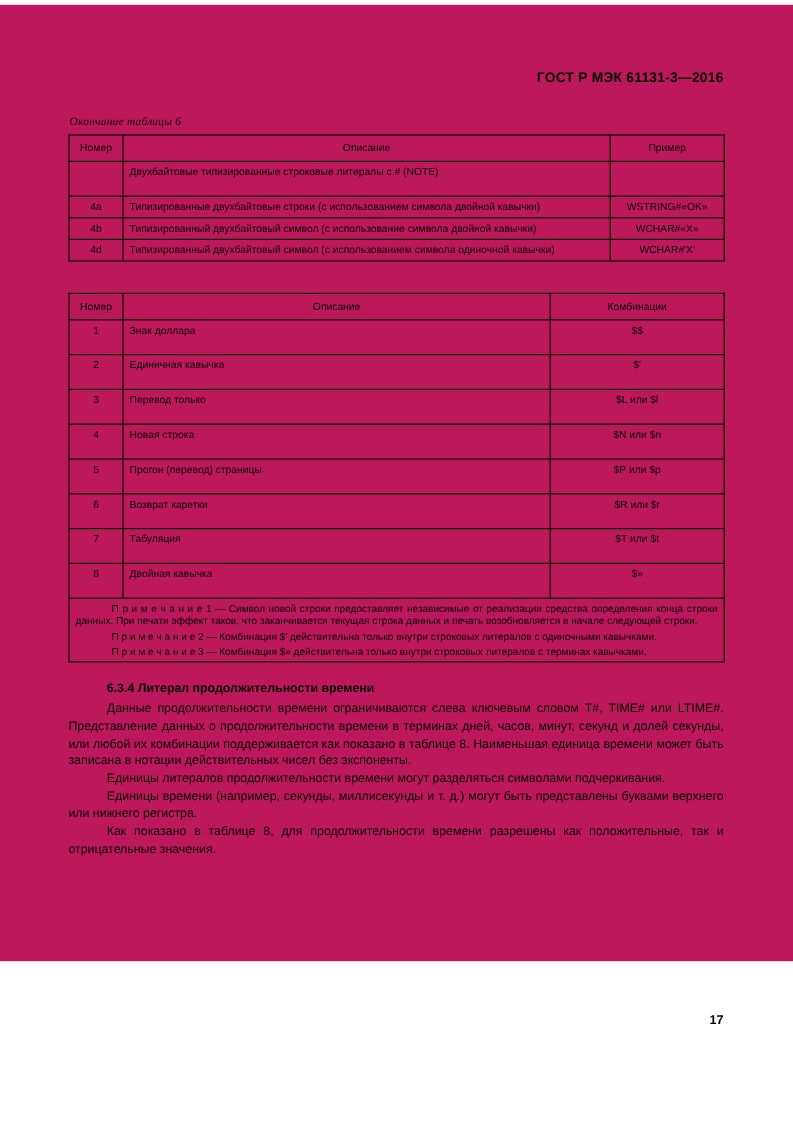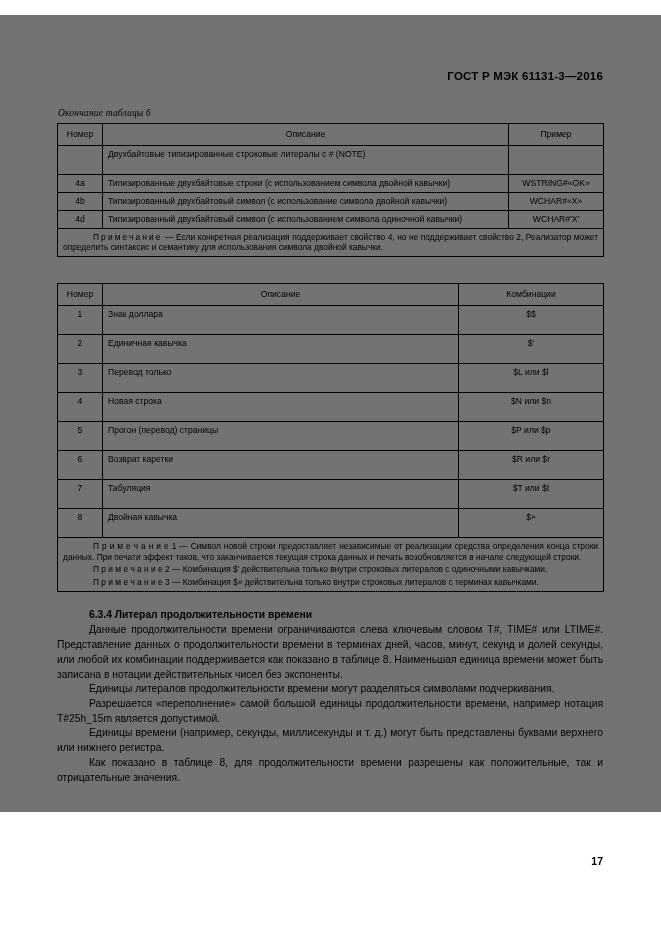--- a/index.html
+++ b/index.html
@@ -10,24 +10,24 @@
   body {
     width: 661px;
     height: 935px;
     font-family: "Liberation Sans", sans-serif;
     color: #000000;
     position: relative;
     overflow: hidden;
   }
   .page {
     position: absolute;
-    left: 0; top: 15px;
+    left: 0; top: 4px;
     width: 661px;
     height: 797px;
-    background: #737373;
+    background: #be185d;
   }
   .content {
     position: absolute;
     left: 57px;
     top: 55px;
     width: 546px;
   }
 
   
   .doc-header {
@@ -162,25 +162,20 @@
         <tr>
           <td class="num">4b</td>
           <td class="desc">Типизированный двухбайтовый символ (с использование символа двойной кавычки)</td>
           <td class="ex">WCHAR#«X»</td>
         </tr>
         <tr>
           <td class="num">4d</td>
           <td class="desc">Типизированный двухбайтовый символ (с использованием символа одиночной кавычки)</td>
           <td class="ex">WCHAR#'X'</td>
         </tr>
-        <tr>
-          <td class="note-cell" colspan="3">
-            <p><span class="sp-letters">Примечание</span><span> — Если конкретная реализация поддерживает свойство 4, но не поддерживает свойство 2, Реализатор может определить синтаксис и семантику для использования символа двойной кавычки.</span></p>
-          </td>
-        </tr>
       </tbody>
     </table>
 
     <div class="spacer-26"></div>
 
 
     <table class="gost t7">
       <colgroup>
           <col class="c1">
           <col class="c2">
@@ -243,20 +238,19 @@
         </tr>
       </tbody>
     </table>
 
     <div class="spacer-16"></div>
 
     <h3 class="section-head">6.3.4 Литерал продолжительности времени</h3>
 
     <p class="body-par">Данные продолжительности времени ограничиваются слева ключевым словом T#, TIME# или LTIME#. Представление данных о продолжительности времени в терминах дней, часов, минут, секунд и долей секунды, или любой их комбинации поддерживается как показано в таблице 8. Наименьшая единица времени может быть записана в нотации действительных чисел без экспоненты.</p>
     <p class="body-par">Единицы литералов продолжительности времени могут разделяться символами подчеркивания.</p>
-    <p class="body-par">Разрешается «переполнение» самой большой единицы продолжительности времени, например нотация T#25h_15m является допустимой.</p>
     <p class="body-par">Единицы времени (например, секунды, миллисекунды и т. д.) могут быть представлены буквами верхнего или нижнего регистра.</p>
     <p class="body-par">Как показано в таблице 8, для продолжительности времени разрешены как положительные, так и отрицательные значения.</p>
 
   </div>
 
   <div class="page-number">17</div>
 </div>
 
 </body></html>

